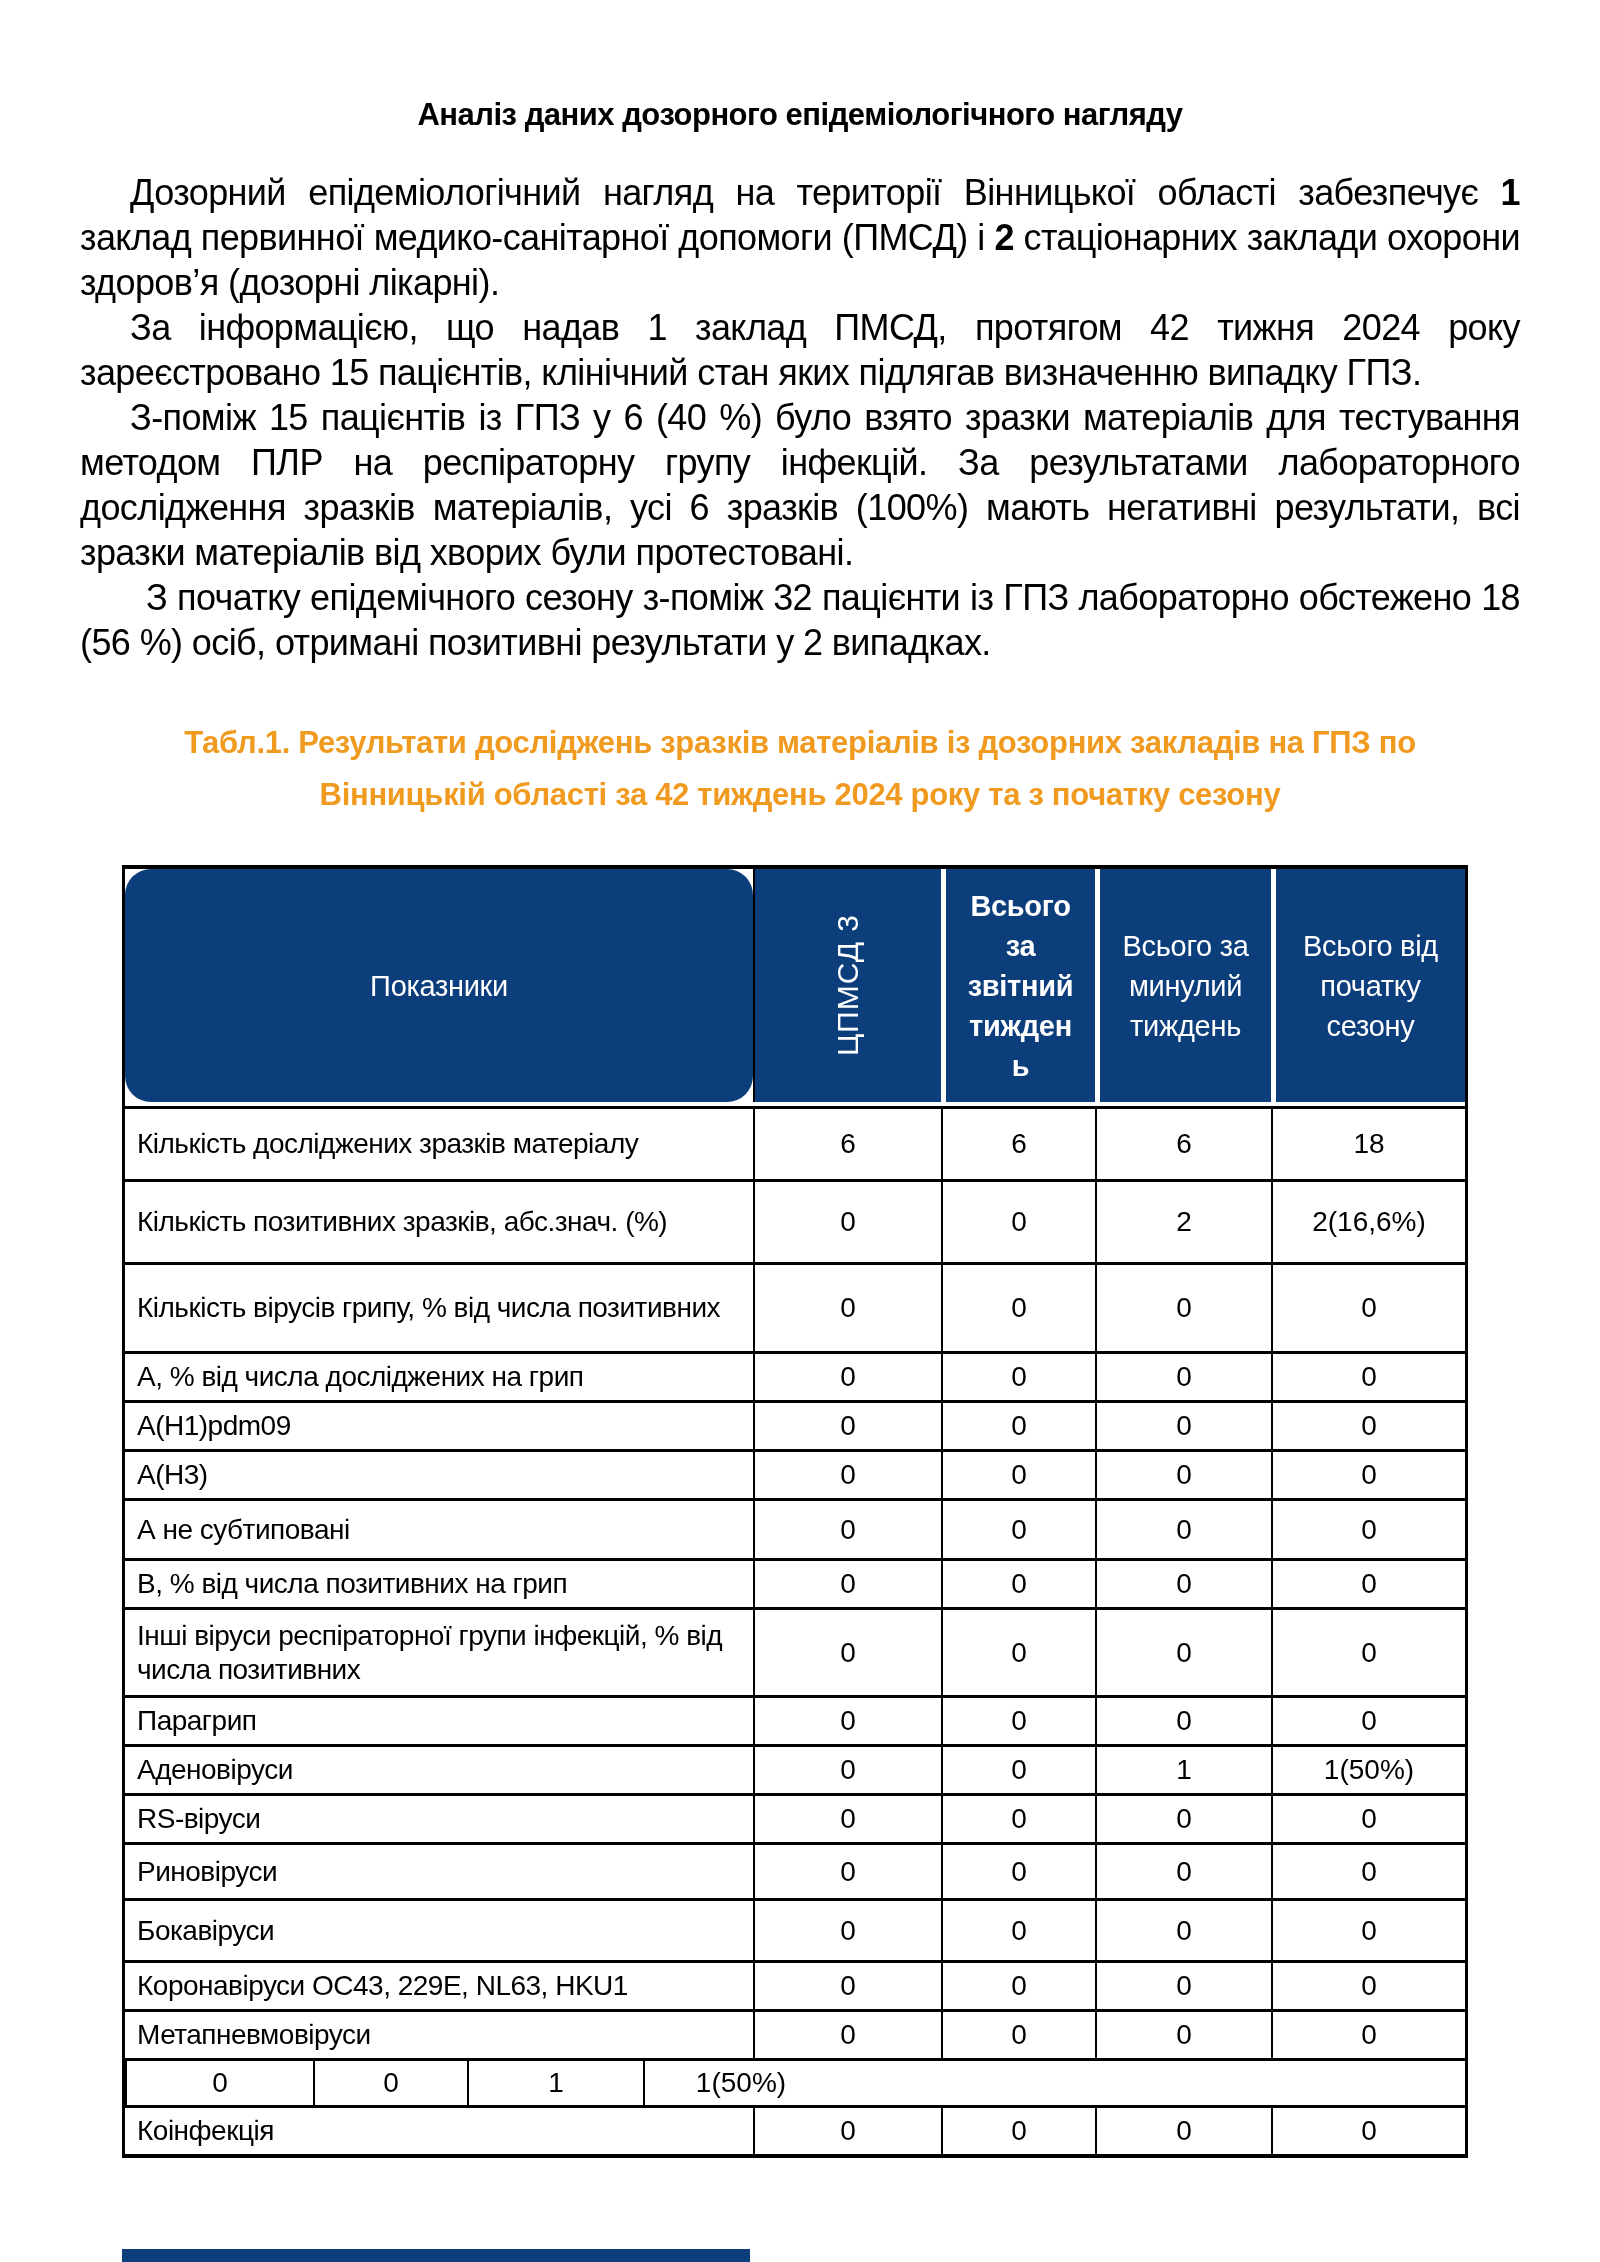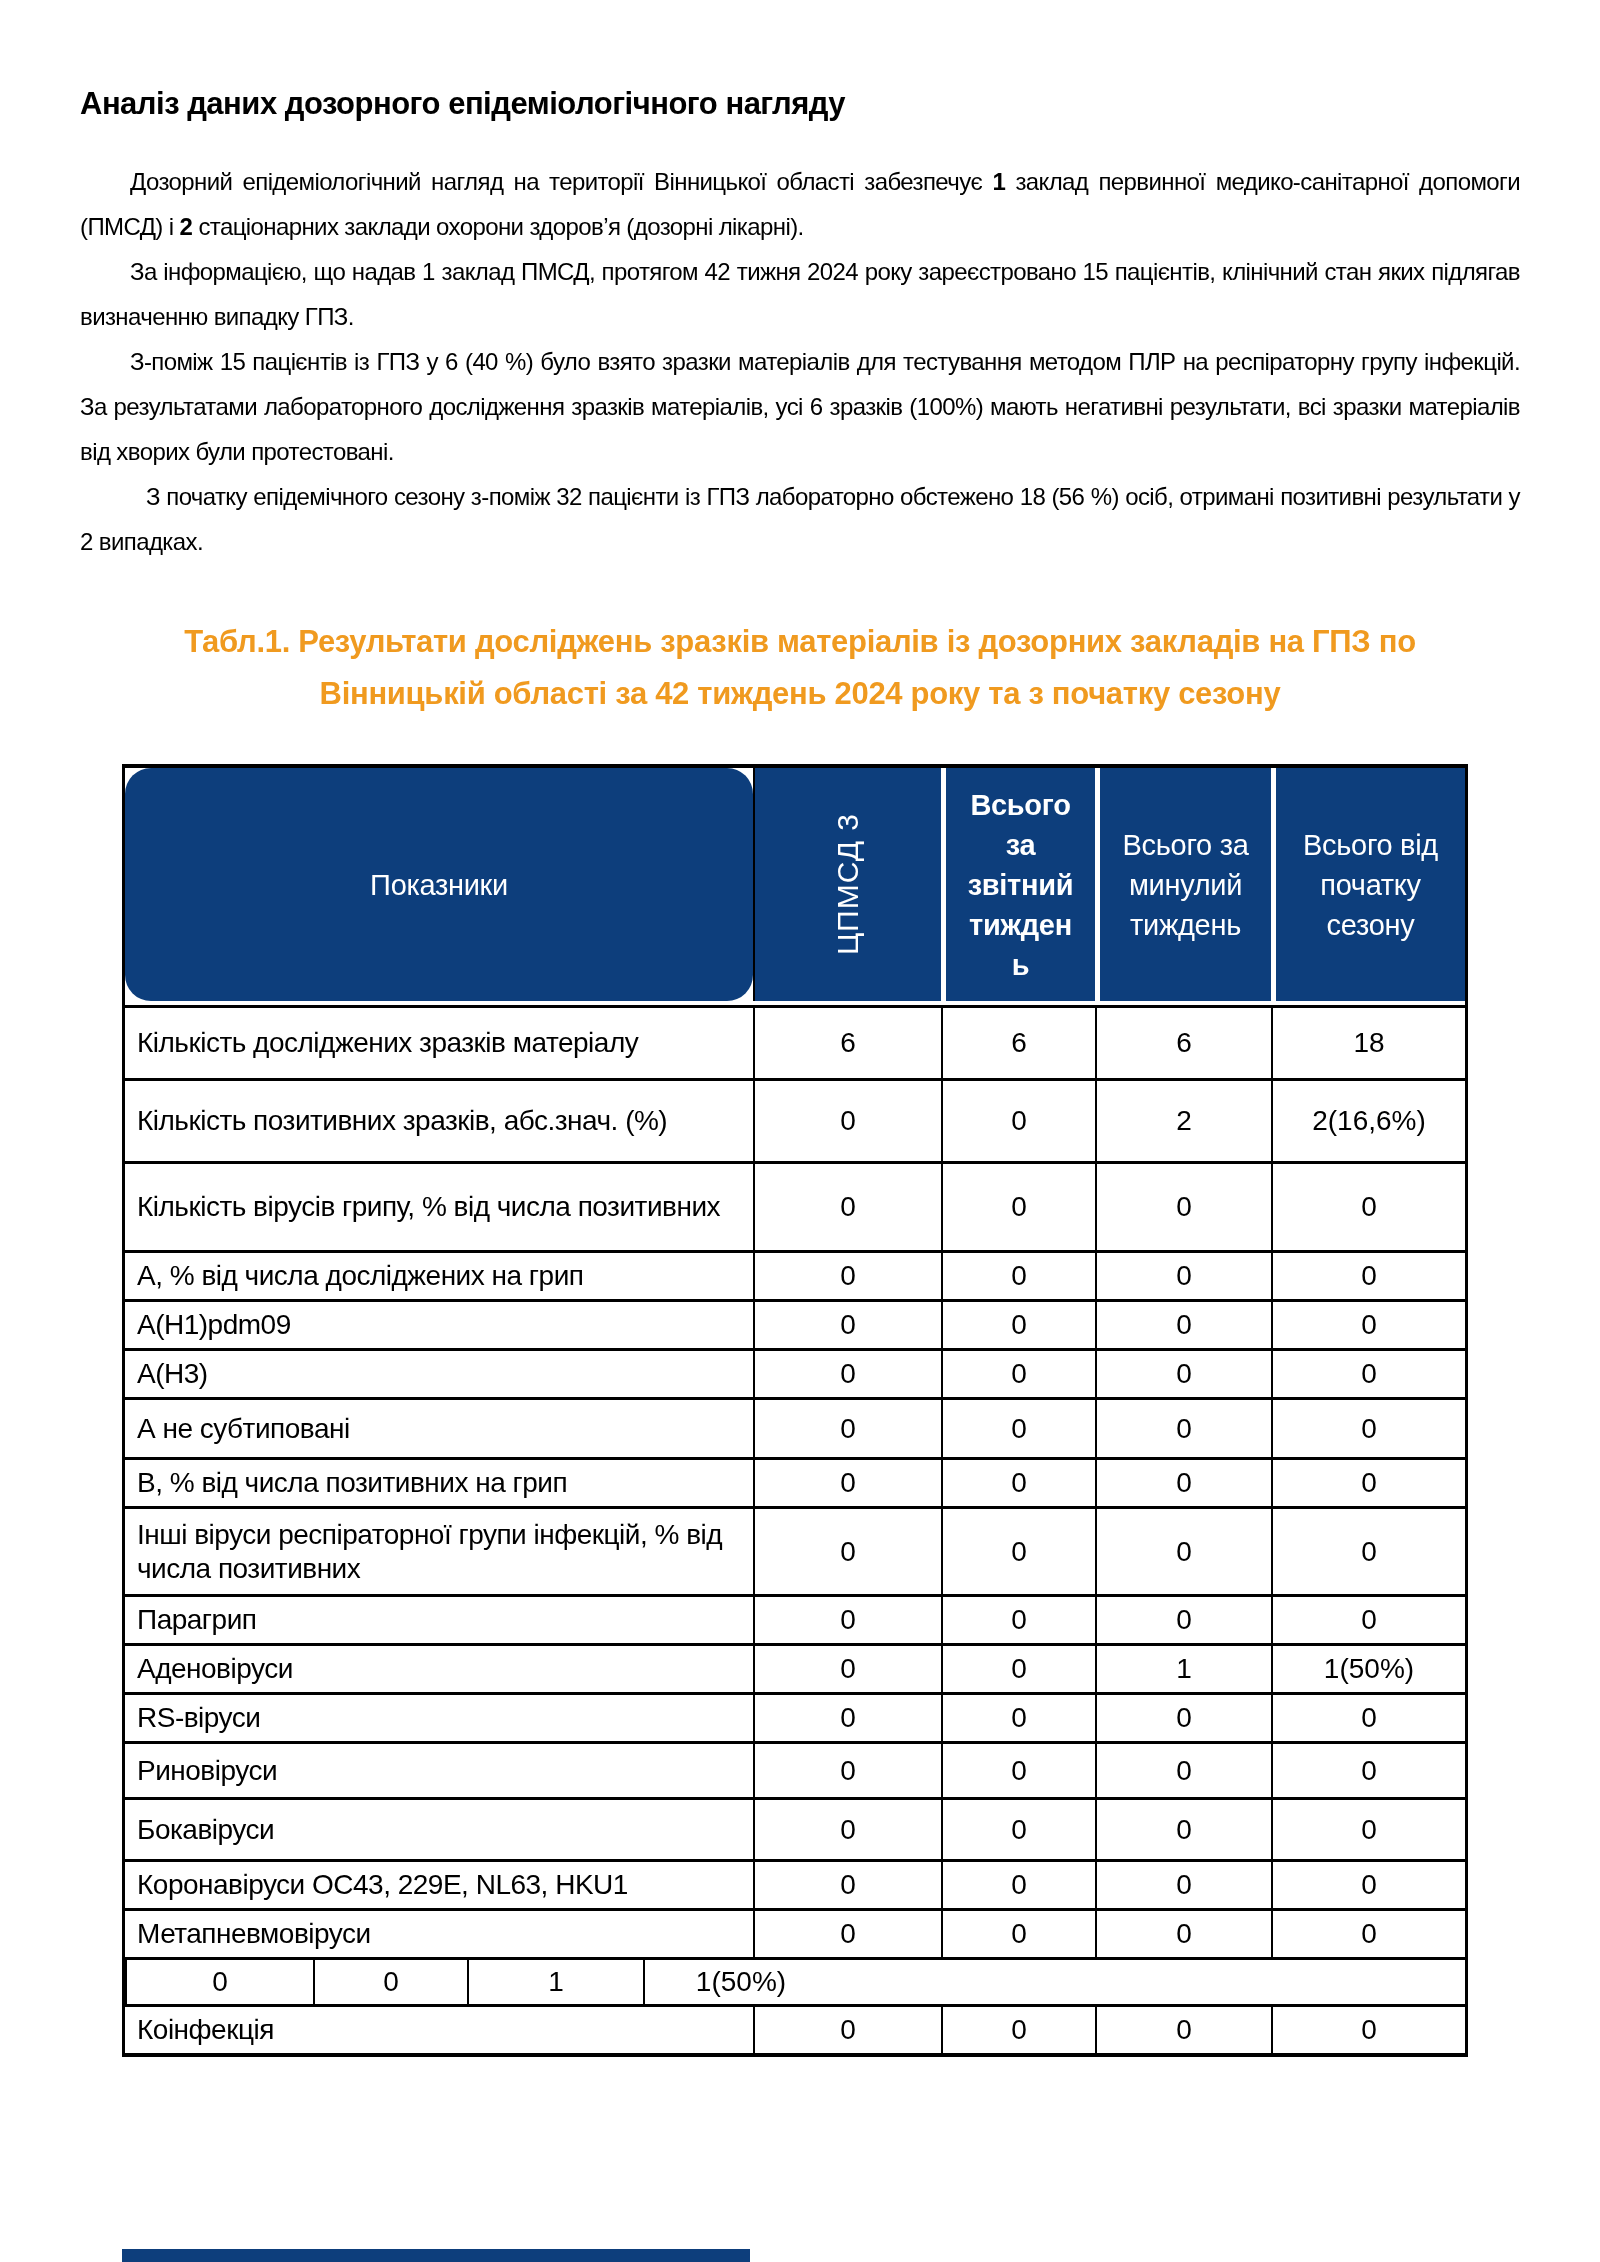--- a/index.html
+++ b/index.html
@@ -3,28 +3,28 @@
 <meta charset="utf-8">
 <style>
   html, body { margin: 0; padding: 0; background: #ffffff; }
   body {
     width: 1600px; height: 2262px; position: relative; overflow: hidden;
     font-family: "Liberation Sans", sans-serif; color: #000;
   }
   .doc { padding: 0 80px; }
 
   .title {
-    margin: 0; padding-top: 85px;
+    margin: 11px; padding-top: 85px;
     font-size: 31px; line-height: 38px; font-weight: bold;
-    text-align: left; letter-spacing: -0.5px;
+    text-align: center; letter-spacing: -0.5px;
   }
 
   .paras {
     margin-top: 36px;
-    font-size: 24px; line-height: 45px;
+    font-size: 36px; line-height: 45px;
     text-align: justify; letter-spacing: -0.6px;
   }
   .paras p { margin: 0; text-indent: 50px; }
   .paras p:nth-child(4) { text-indent: 66px; }
   .paras b { font-weight: bold; }
 
   .caption {
     margin-top: 52px;
     font-weight: bold; font-size: 31px; line-height: 52px;
     text-align: center; white-space: pre-line; letter-spacing: -0.3px;

